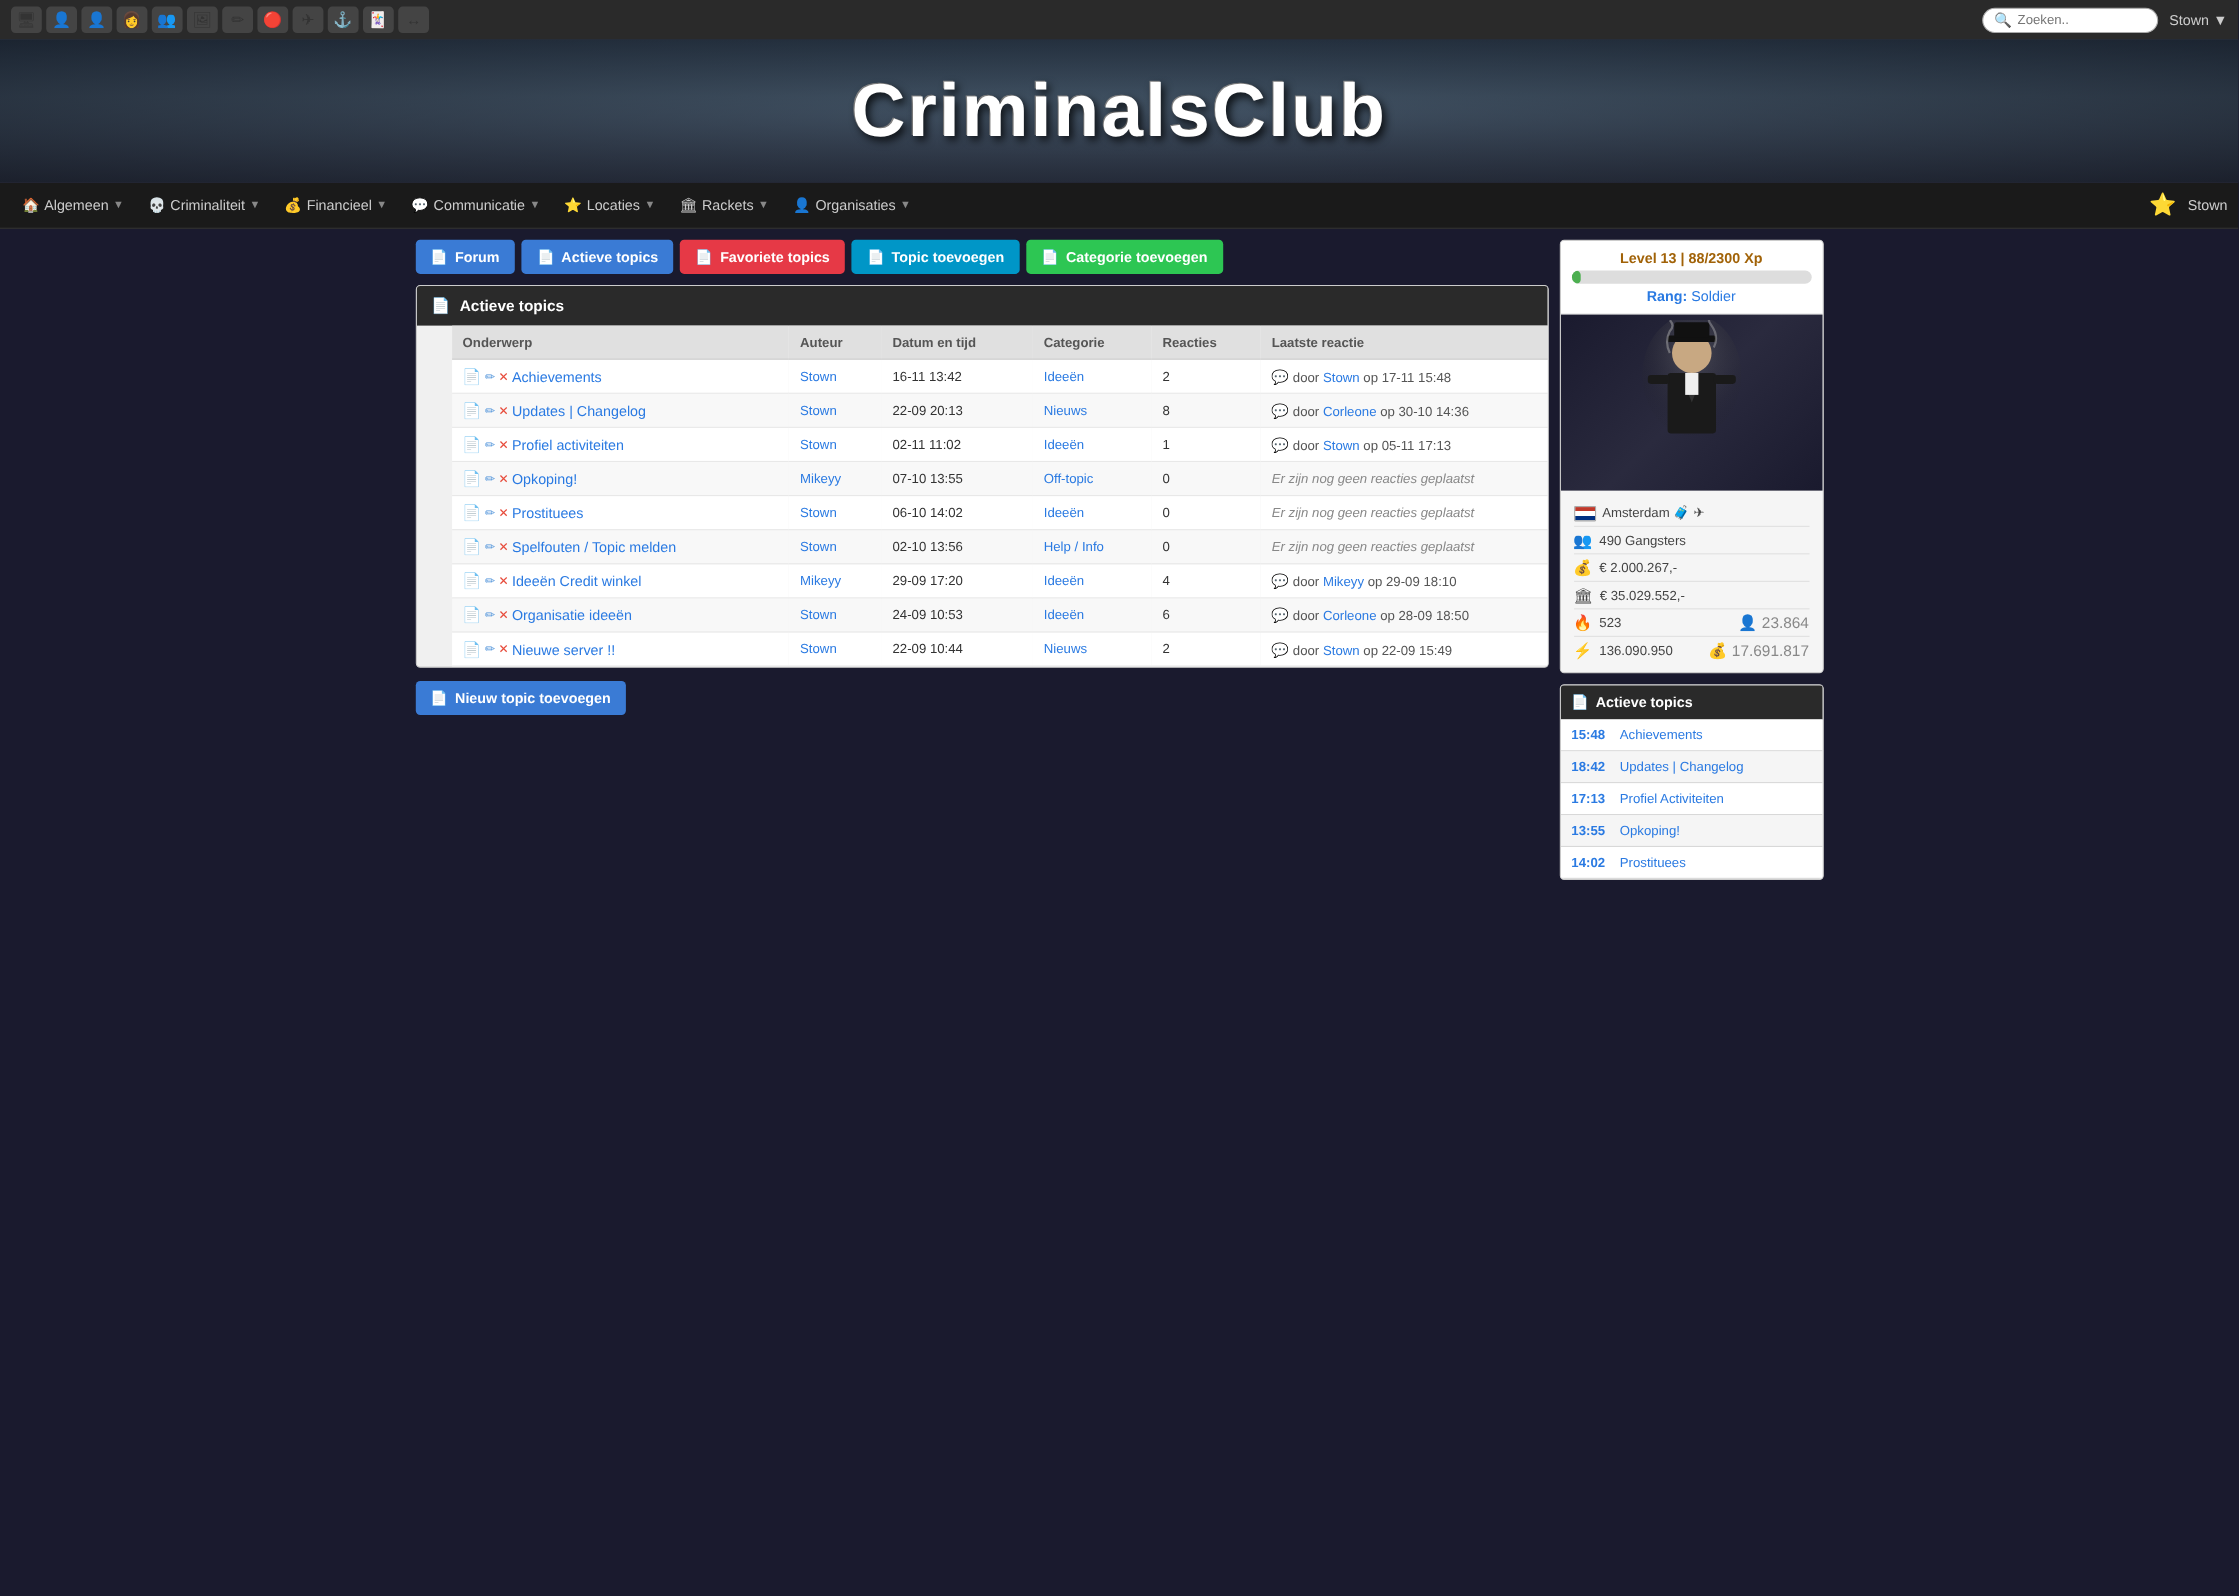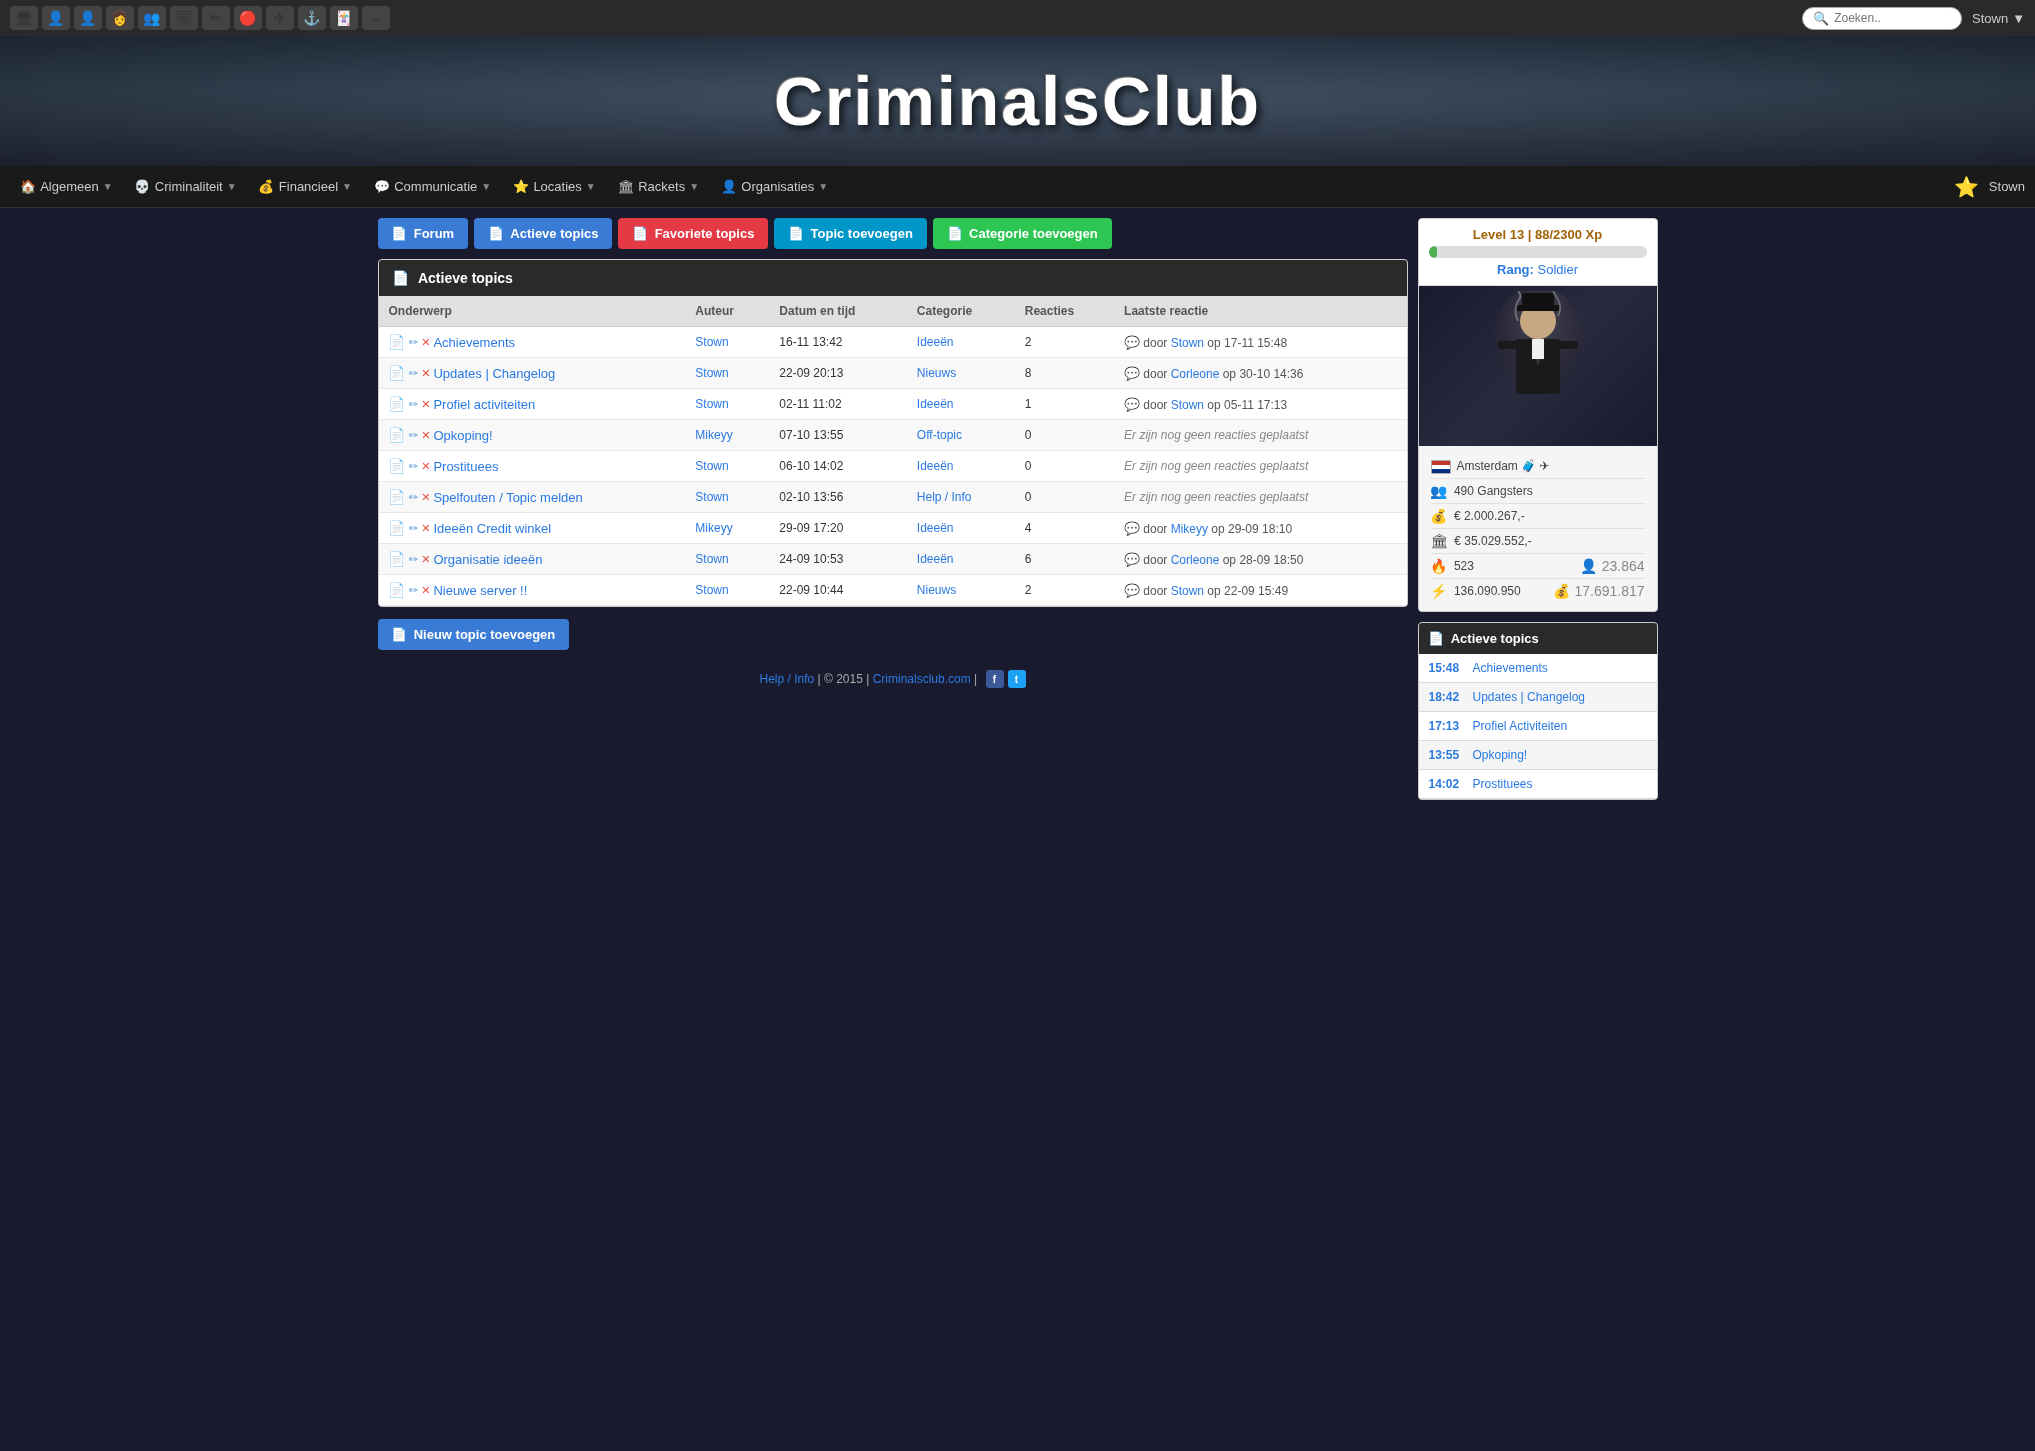--- a/index.html
+++ b/index.html
@@ -184,20 +184,21 @@
       padding: 10px 14px;
       font-size: 14px;
       font-weight: bold;
       display: flex;
       align-items: center;
       gap: 8px;
     }
     .forum-table {
       width: 100%;
       border-collapse: collapse;
+      margin-left: 32px;
     }
     .forum-table thead tr {
       background: #e0e0e0;
       border-bottom: 1px solid #ccc;
     }
     .forum-table th {
       padding: 8px 10px;
       text-align: left;
       font-size: 12px;
       color: #555;
@@ -634,32 +635,20 @@
       </table>
     </div>
 
     <div class="bottom-actions">
       <button class="btn btn-blue">
         <span>📄</span>
         <span>Nieuw topic toevoegen</span>
       </button>
     </div>
 
-    <div class="footer">
-      <a href="#">Help / Info</a>
-      <span> | </span>
-      <span>© 2015</span>
-      <span> | </span>
-      <a href="#">Criminalsclub.com</a>
-      <span> | </span>
-      <span class="footer-icons">
-        <span class="footer-icon">f</span>
-        <span class="footer-icon twitter">t</span>
-      </span>
-    </div>
 
   </div>
 
   <div class="sidebar">
 
     <div class="sidebar-profile">
       <div class="profile-level">
         <div class="profile-level-text">
           <a href="#">Level 13 | 88/2300 Xp</a>
         </div>

